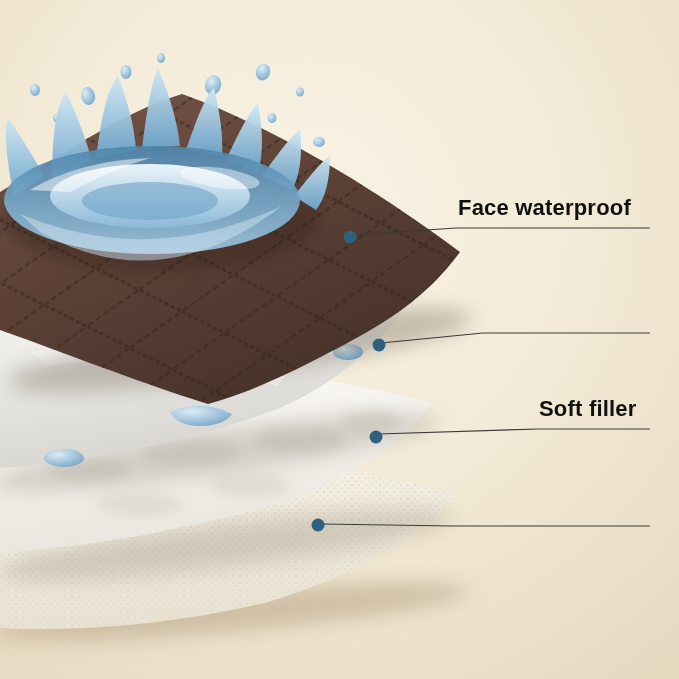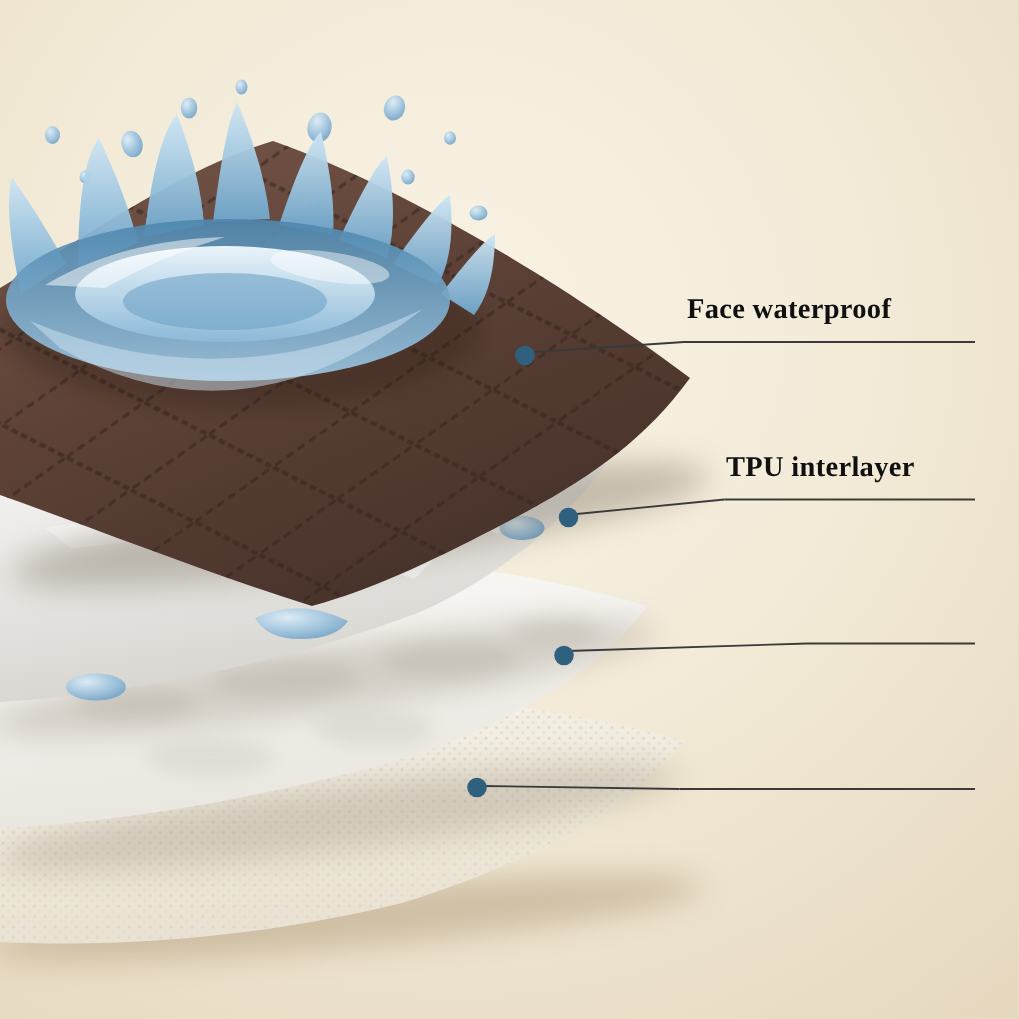--- a/index.html
+++ b/index.html
@@ -8,22 +8,22 @@
     font-family:"Liberation Sans", sans-serif;
     display:flex;justify-content:center;align-items:flex-start;
   }
   .stage{
     position:relative;width:679px;height:679px;overflow:hidden;
     background:radial-gradient(circle at 45% 32%, #f9f3e5 0%, #f3ebd8 45%, #e6d8bf 100%);
   }
   svg.art{position:absolute;left:0;top:0;display:block;}
   .callout-label{
     position:absolute;
-    font-family:Liberation Serif, serif;
-    font-size:19px;font-weight:600;line-height:1;
+    font-family:Liberation Sans, sans-serif;
+    font-size:22px;font-weight:600;line-height:1;
     color:#101010;letter-spacing:.2px;white-space:nowrap;
   }
   #lbl-face  {left:458px; top:197px;}
   #lbl-tpu   {left:484px; top:302px;}
   #lbl-filler{left:539px; top:398px;}
   #lbl-back  {left:455px; top:495px;}
 </style>
 </head>
 <body>
 
@@ -186,15 +186,15 @@
 
     <g fill="#2f617f">
       <circle cx="350" cy="237" r="6.5"></circle>
       <circle cx="379" cy="345" r="6.5"></circle>
       <circle cx="376" cy="437" r="6.5"></circle>
       <circle cx="318" cy="525" r="6.5"></circle>
     </g>
   </svg>
 
   <div id="lbl-face" class="callout-label">Face waterproof</div>
-  <div id="lbl-tpu" class="callout-label">TPU interlayer</div>
+  <div id="lbl-filler" class="callout-label">Soft filler</div>
 
 </div>
 
 </body></html>

